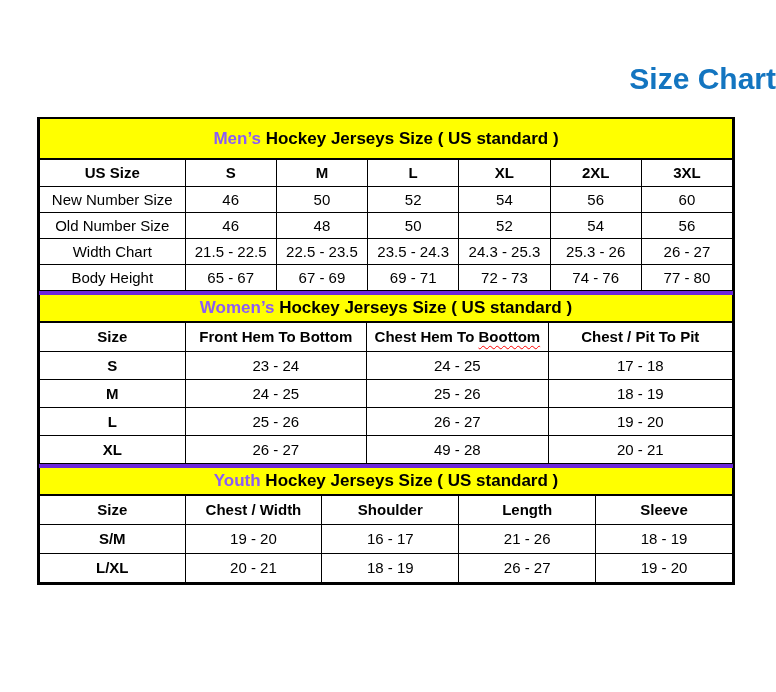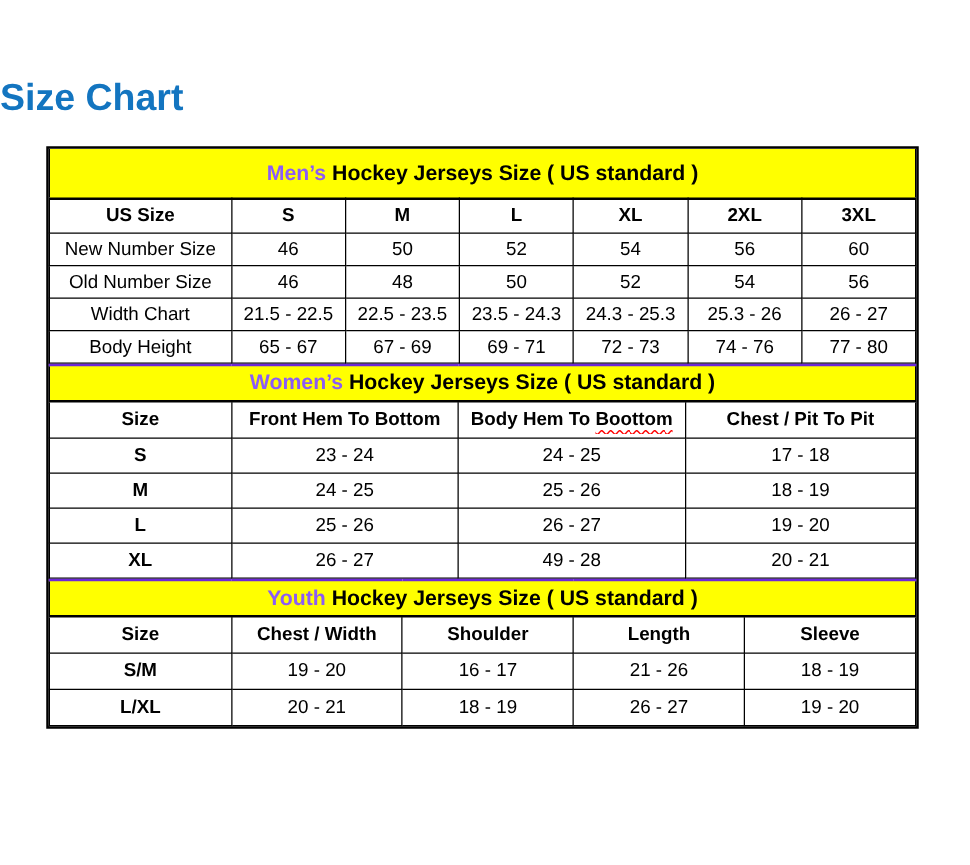--- a/index.html
+++ b/index.html
@@ -7,21 +7,21 @@
   .page {
     position: relative;
     width: 776px;
     height: 692px;
     background: #ffffff;
     font-family: "Liberation Sans", sans-serif;
     overflow: hidden;
   }
   .page-title {
     padding-top: 62px;
-    text-align: left;
+    text-align: right;
     font-size: 30px;
     font-weight: bold;
     letter-spacing: 0px;
     color: #1375c0;
   }
   .chart-wrap {
     width: 698px;
     margin-left: 37px;
     margin-top: 21px;
     border: 2px solid #000000;
@@ -38,21 +38,21 @@
     vertical-align: middle;
     font-size: 15px;
     color: #000000;
     padding: 0 2px;
     overflow: hidden;
     white-space: nowrap;
   }
   th { font-weight: bold; margin-top: 46px; }
   .band-cell {
     background: #ffff00;
-    border-top: 2px solid #6d28d9;
+    border-top: 4px solid #6d28d9;
     border-bottom: 2px solid #000000;
     font-size: 17px;
     font-weight: bold;
   }
   .band-cell.first { border-top: none; }
   .band-highlight { color: #8b5cf6; }
   .band-rest { color: #000000; }
   .h-band-men   { height: 40px; }
   .h-band       { height: 29px; }
   .h-head-men   { height: 27px; }
@@ -151,21 +151,21 @@
       </colgroup>
       <tbody>
           <tr>
         <td class="band-cell h-band" colspan="4">
           <span class="band-highlight">Women’s</span><span class="band-rest"> Hockey Jerseys Size ( US standard )</span>
         </td>
       </tr>
       <tr>
         <th class="h-head-wom">Size</th>
         <th>Front Hem To Bottom</th>
-        <th><span>Body Hem To </span><span class="wavy">Boottom</span></th>
+        <th><span>Chest Hem To </span><span class="wavy">Boottom</span></th>
         <th>Chest / Pit To Pit</th>
       </tr>
       <tr>
         <th class="h-row-wom">S</th>
         <td>23 - 24</td>
         <td>24 - 25</td>
         <td>17 - 18</td>
       </tr>
       <tr>
         <th class="h-row-wom">M</th>

